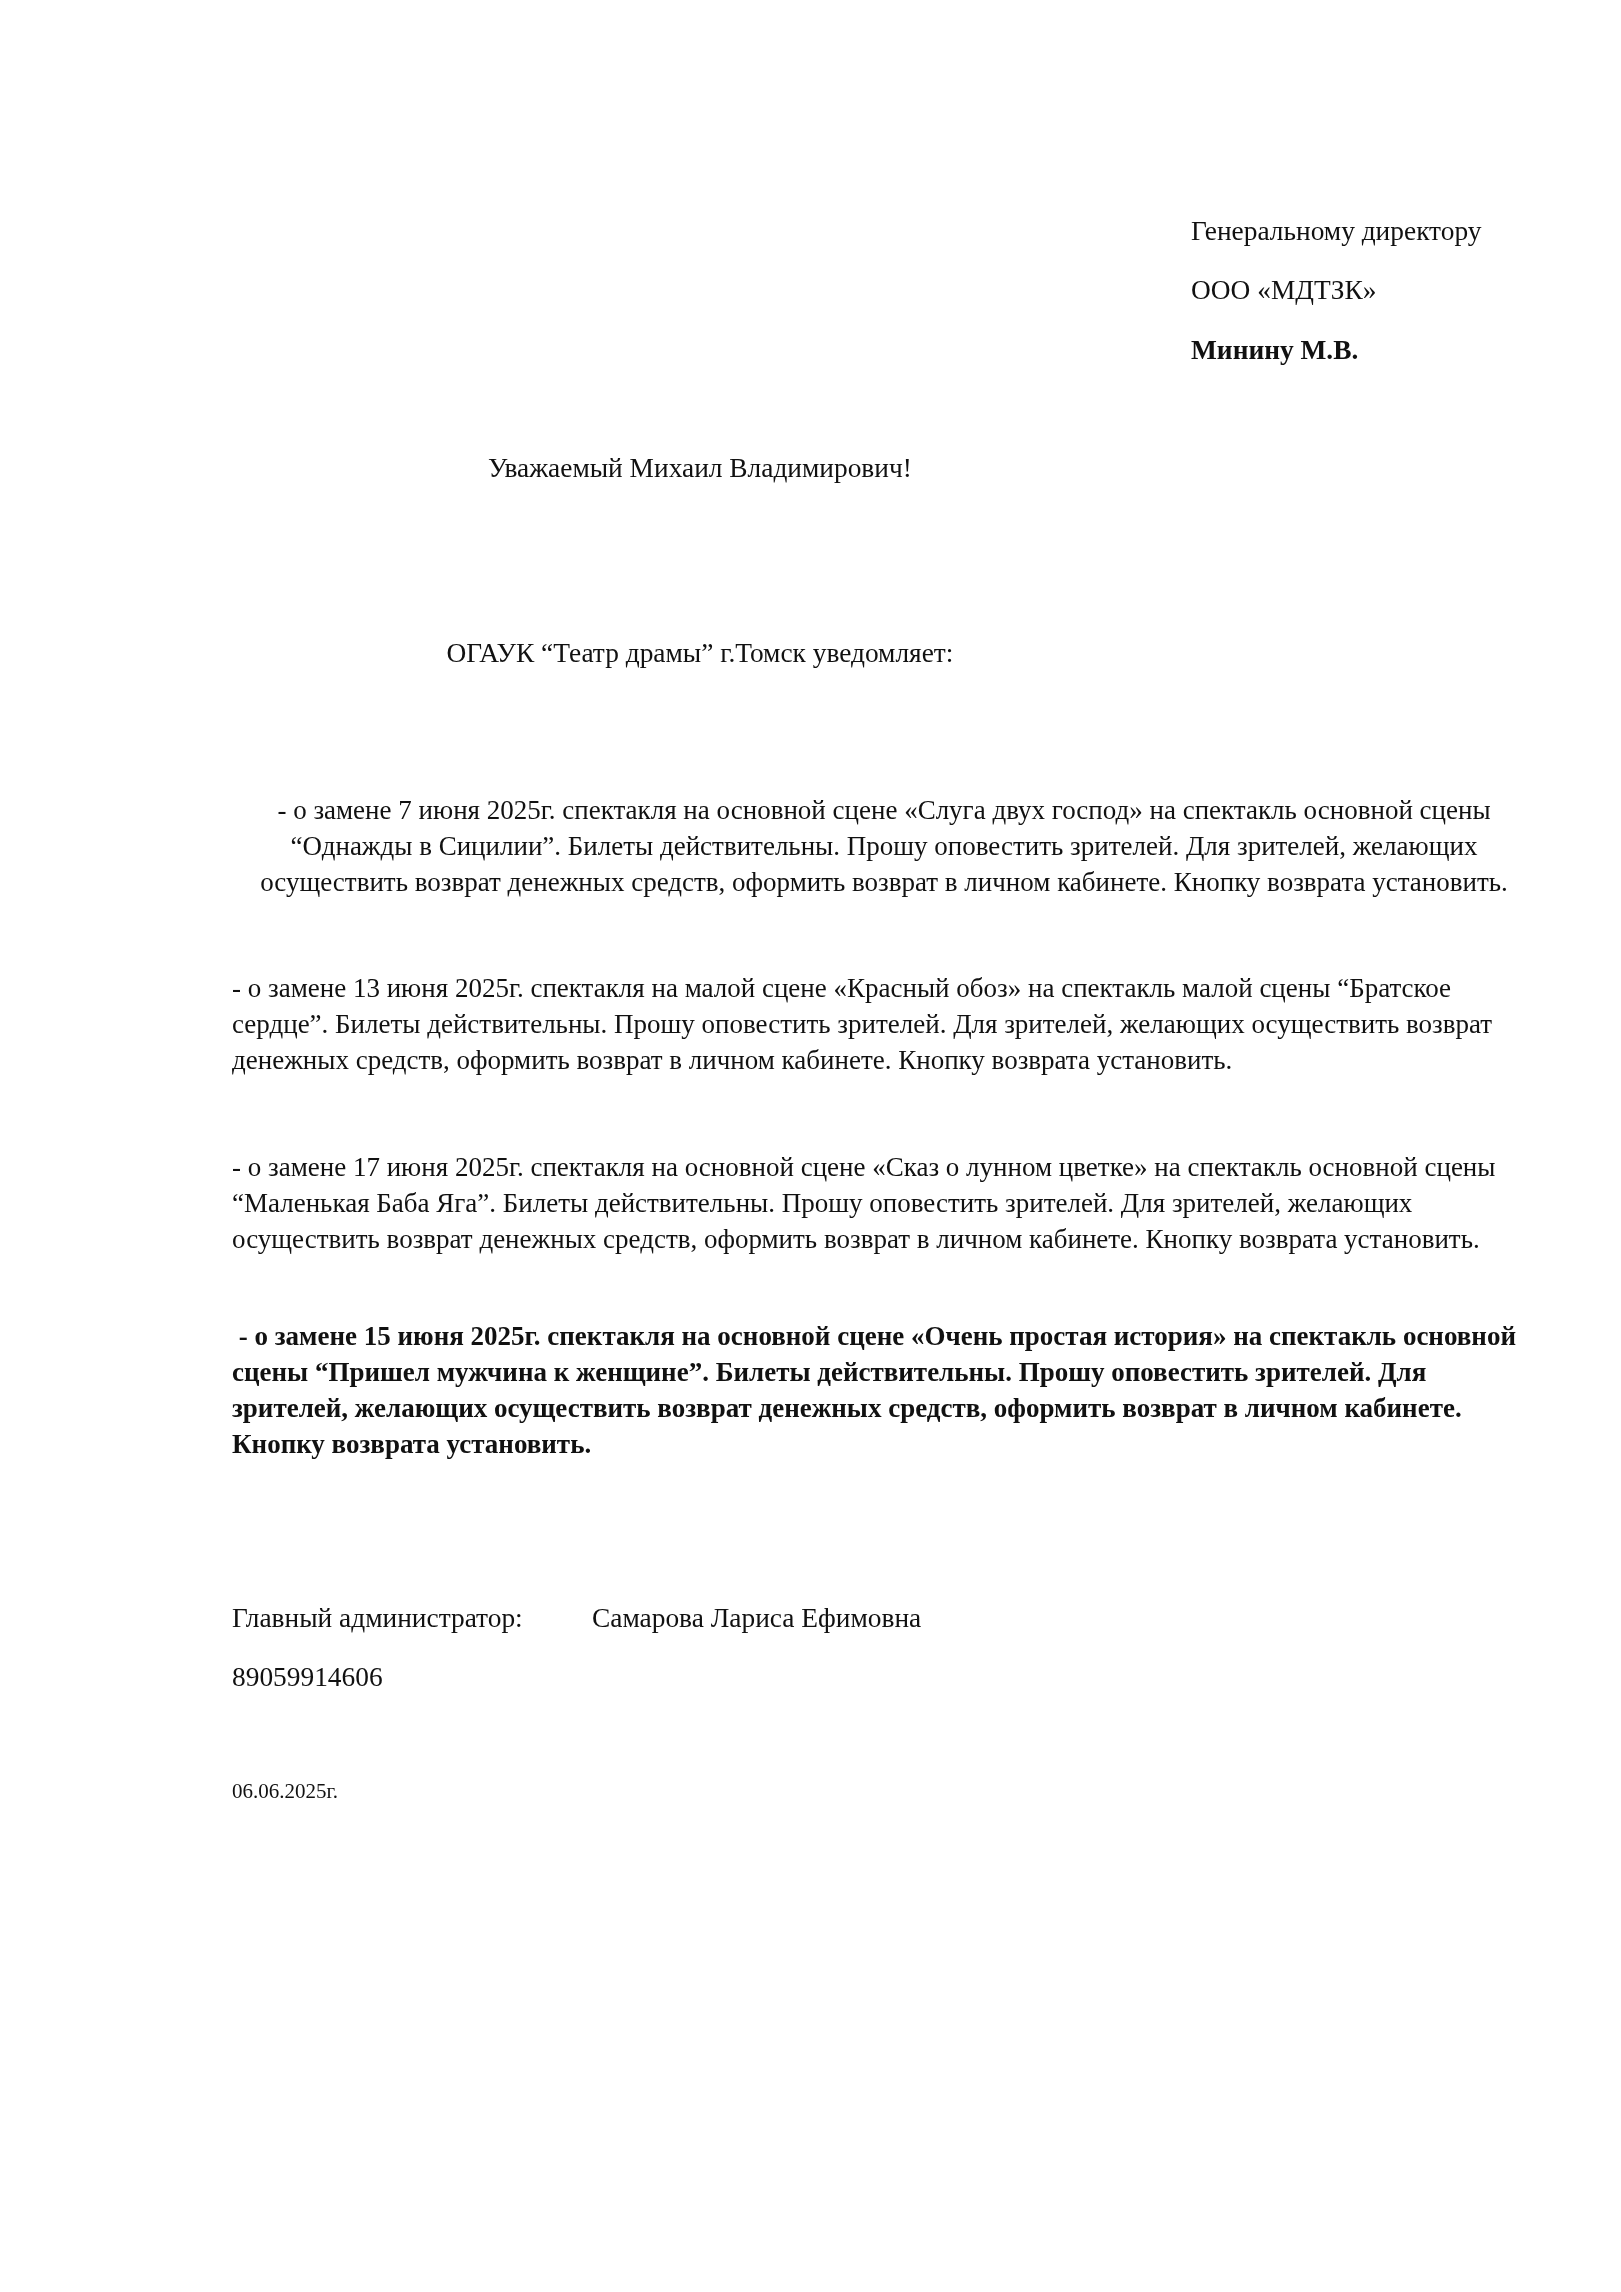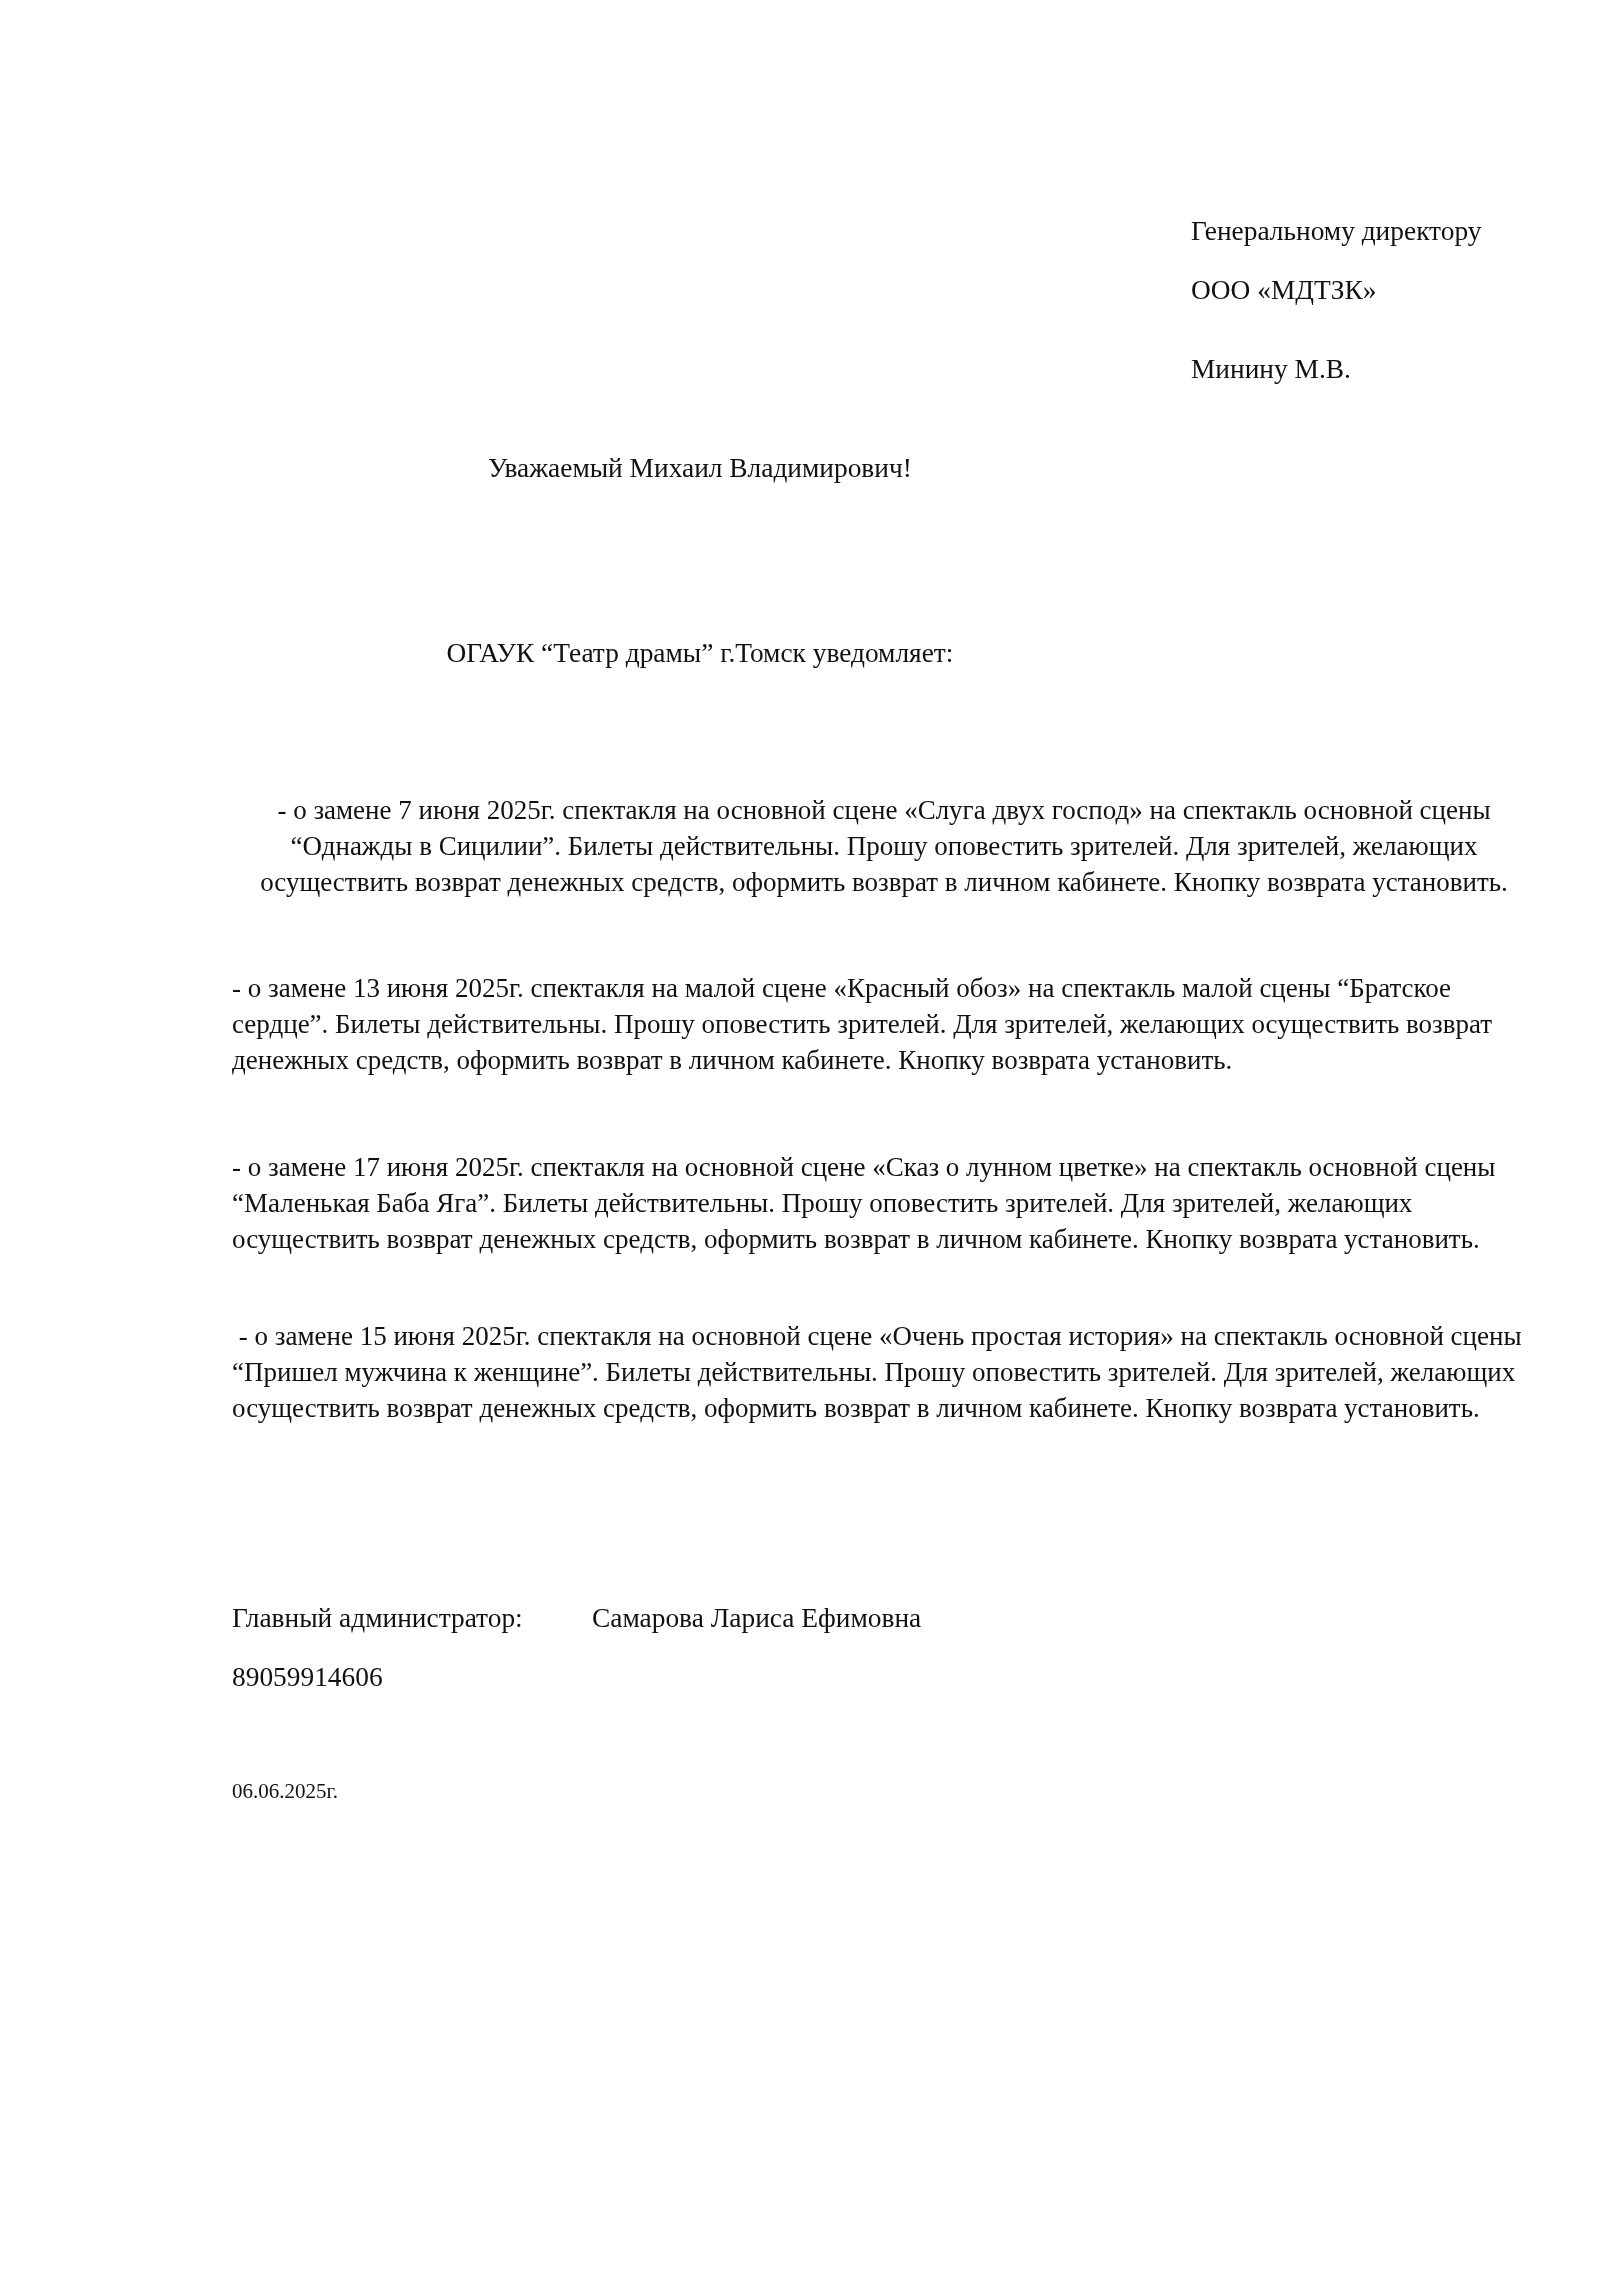--- a/index.html
+++ b/index.html
@@ -11,29 +11,29 @@
   .para { position:absolute; left:232px; width:1304px; font-size:27px; line-height:36px;
           white-space:normal; }
   .sign { left:232px; font-size:27.4px; }
 </style>
 </head>
 <body>
 
 <div>
   <div class="abs addr" style="top:216px;">Генеральному директору</div>
   <div class="abs addr" style="top:275px;">ООО «МДТЗК»</div>
-  <div class="abs addr" style="top:354px;">Минину М.В.</div>
+  <div class="abs addr" style="top:335px;font-weight:bold;">Минину М.В.</div>
 
   <div class="abs center" style="top:453px;">Уважаемый Михаил Владимирович!</div>
 
   <div class="abs center" style="top:630px;margin-top:8px;">ОГАУК “Театр драмы” г.Томск уведомляет:</div>
 
   <p class="para" style="top:792px; margin:0;text-align:center;">- о замене 7 июня 2025г. спектакля на основной сцене «Слуга двух господ» на спектакль  основной сцены “Однажды в Сицилии”. Билеты действительны. Прошу оповестить зрителей. Для зрителей, желающих осуществить возврат денежных средств, оформить возврат в личном кабинете. Кнопку возврата установить.</p>
   <p class="para" style="top:970px; margin:0;">- о замене 13 июня 2025г. спектакля на малой сцене «Красный обоз» на спектакль малой сцены “Братское сердце”. Билеты действительны. Прошу оповестить зрителей. Для зрителей, желающих осуществить возврат денежных средств, оформить возврат в личном кабинете. Кнопку возврата установить.</p>
   <p class="para" style="top:1149px; margin:0;">- о замене 17 июня 2025г. спектакля на основной сцене «Сказ о лунном цветке» на спектакль основной сцены “Маленькая Баба Яга”. Билеты действительны. Прошу оповестить зрителей. Для зрителей, желающих осуществить возврат денежных средств, оформить возврат в личном кабинете. Кнопку возврата установить.</p>
-  <p class="para" style="top:1318px; margin:0; white-space:pre-wrap;"> - о замене 15 июня 2025г. спектакля на основной сцене «Очень простая история» на спектакль основной сцены “Пришел мужчина к женщине”. Билеты действительны. Прошу оповестить зрителей. Для зрителей, желающих осуществить возврат денежных средств, оформить возврат в личном кабинете. Кнопку возврата установить.</p>
+  <p class="para" style="top:1318px; margin:0; white-space:pre-wrap;font-weight:bold;"> - о замене 15 июня 2025г. спектакля на основной сцене «Очень простая история» на спектакль основной сцены “Пришел мужчина к женщине”. Билеты действительны. Прошу оповестить зрителей. Для зрителей, желающих осуществить возврат денежных средств, оформить возврат в личном кабинете. Кнопку возврата установить.</p>
 
   <div class="abs sign" style="top:1603px;">Главный администратор:</div>
   <div class="abs sign" style="top:1603px; left:592px;">Самарова Лариса Ефимовна</div>
   <div class="abs sign" style="top:1662px;">89059914606</div>
   <div class="abs sign" style="top:1779px; font-size:21px;">06.06.2025г.</div>
 </div>
 
 
 </body></html>

